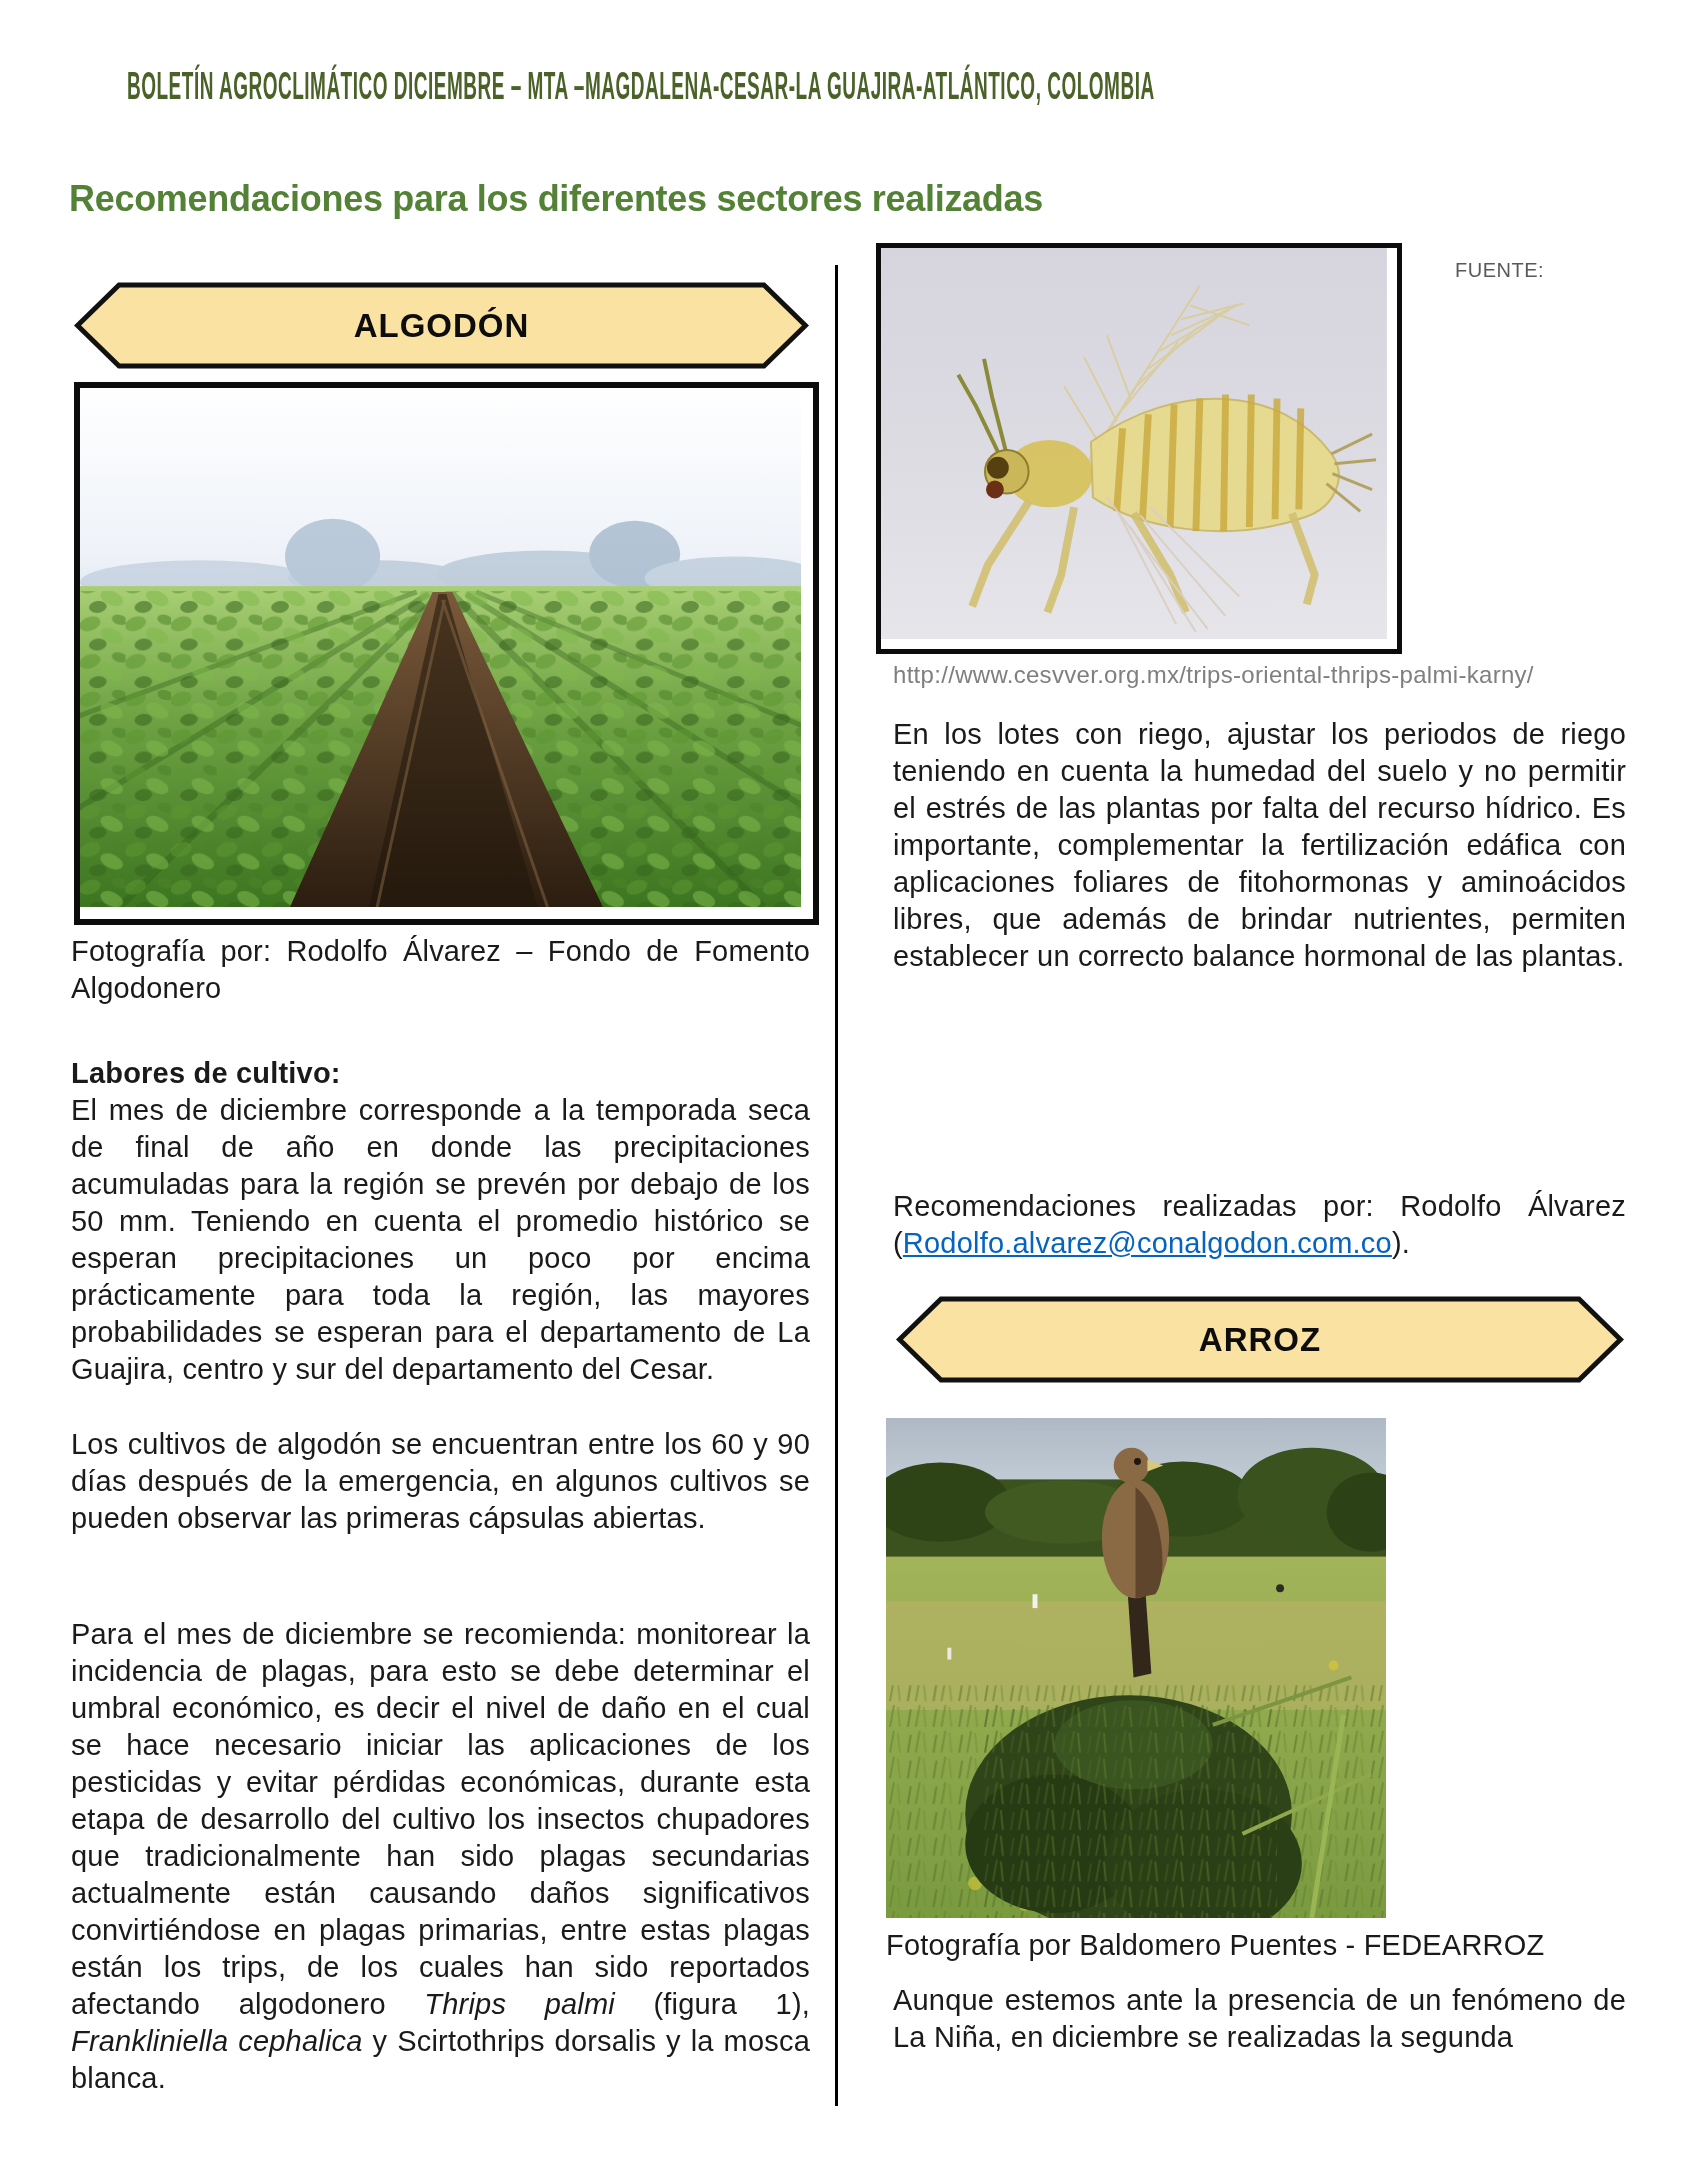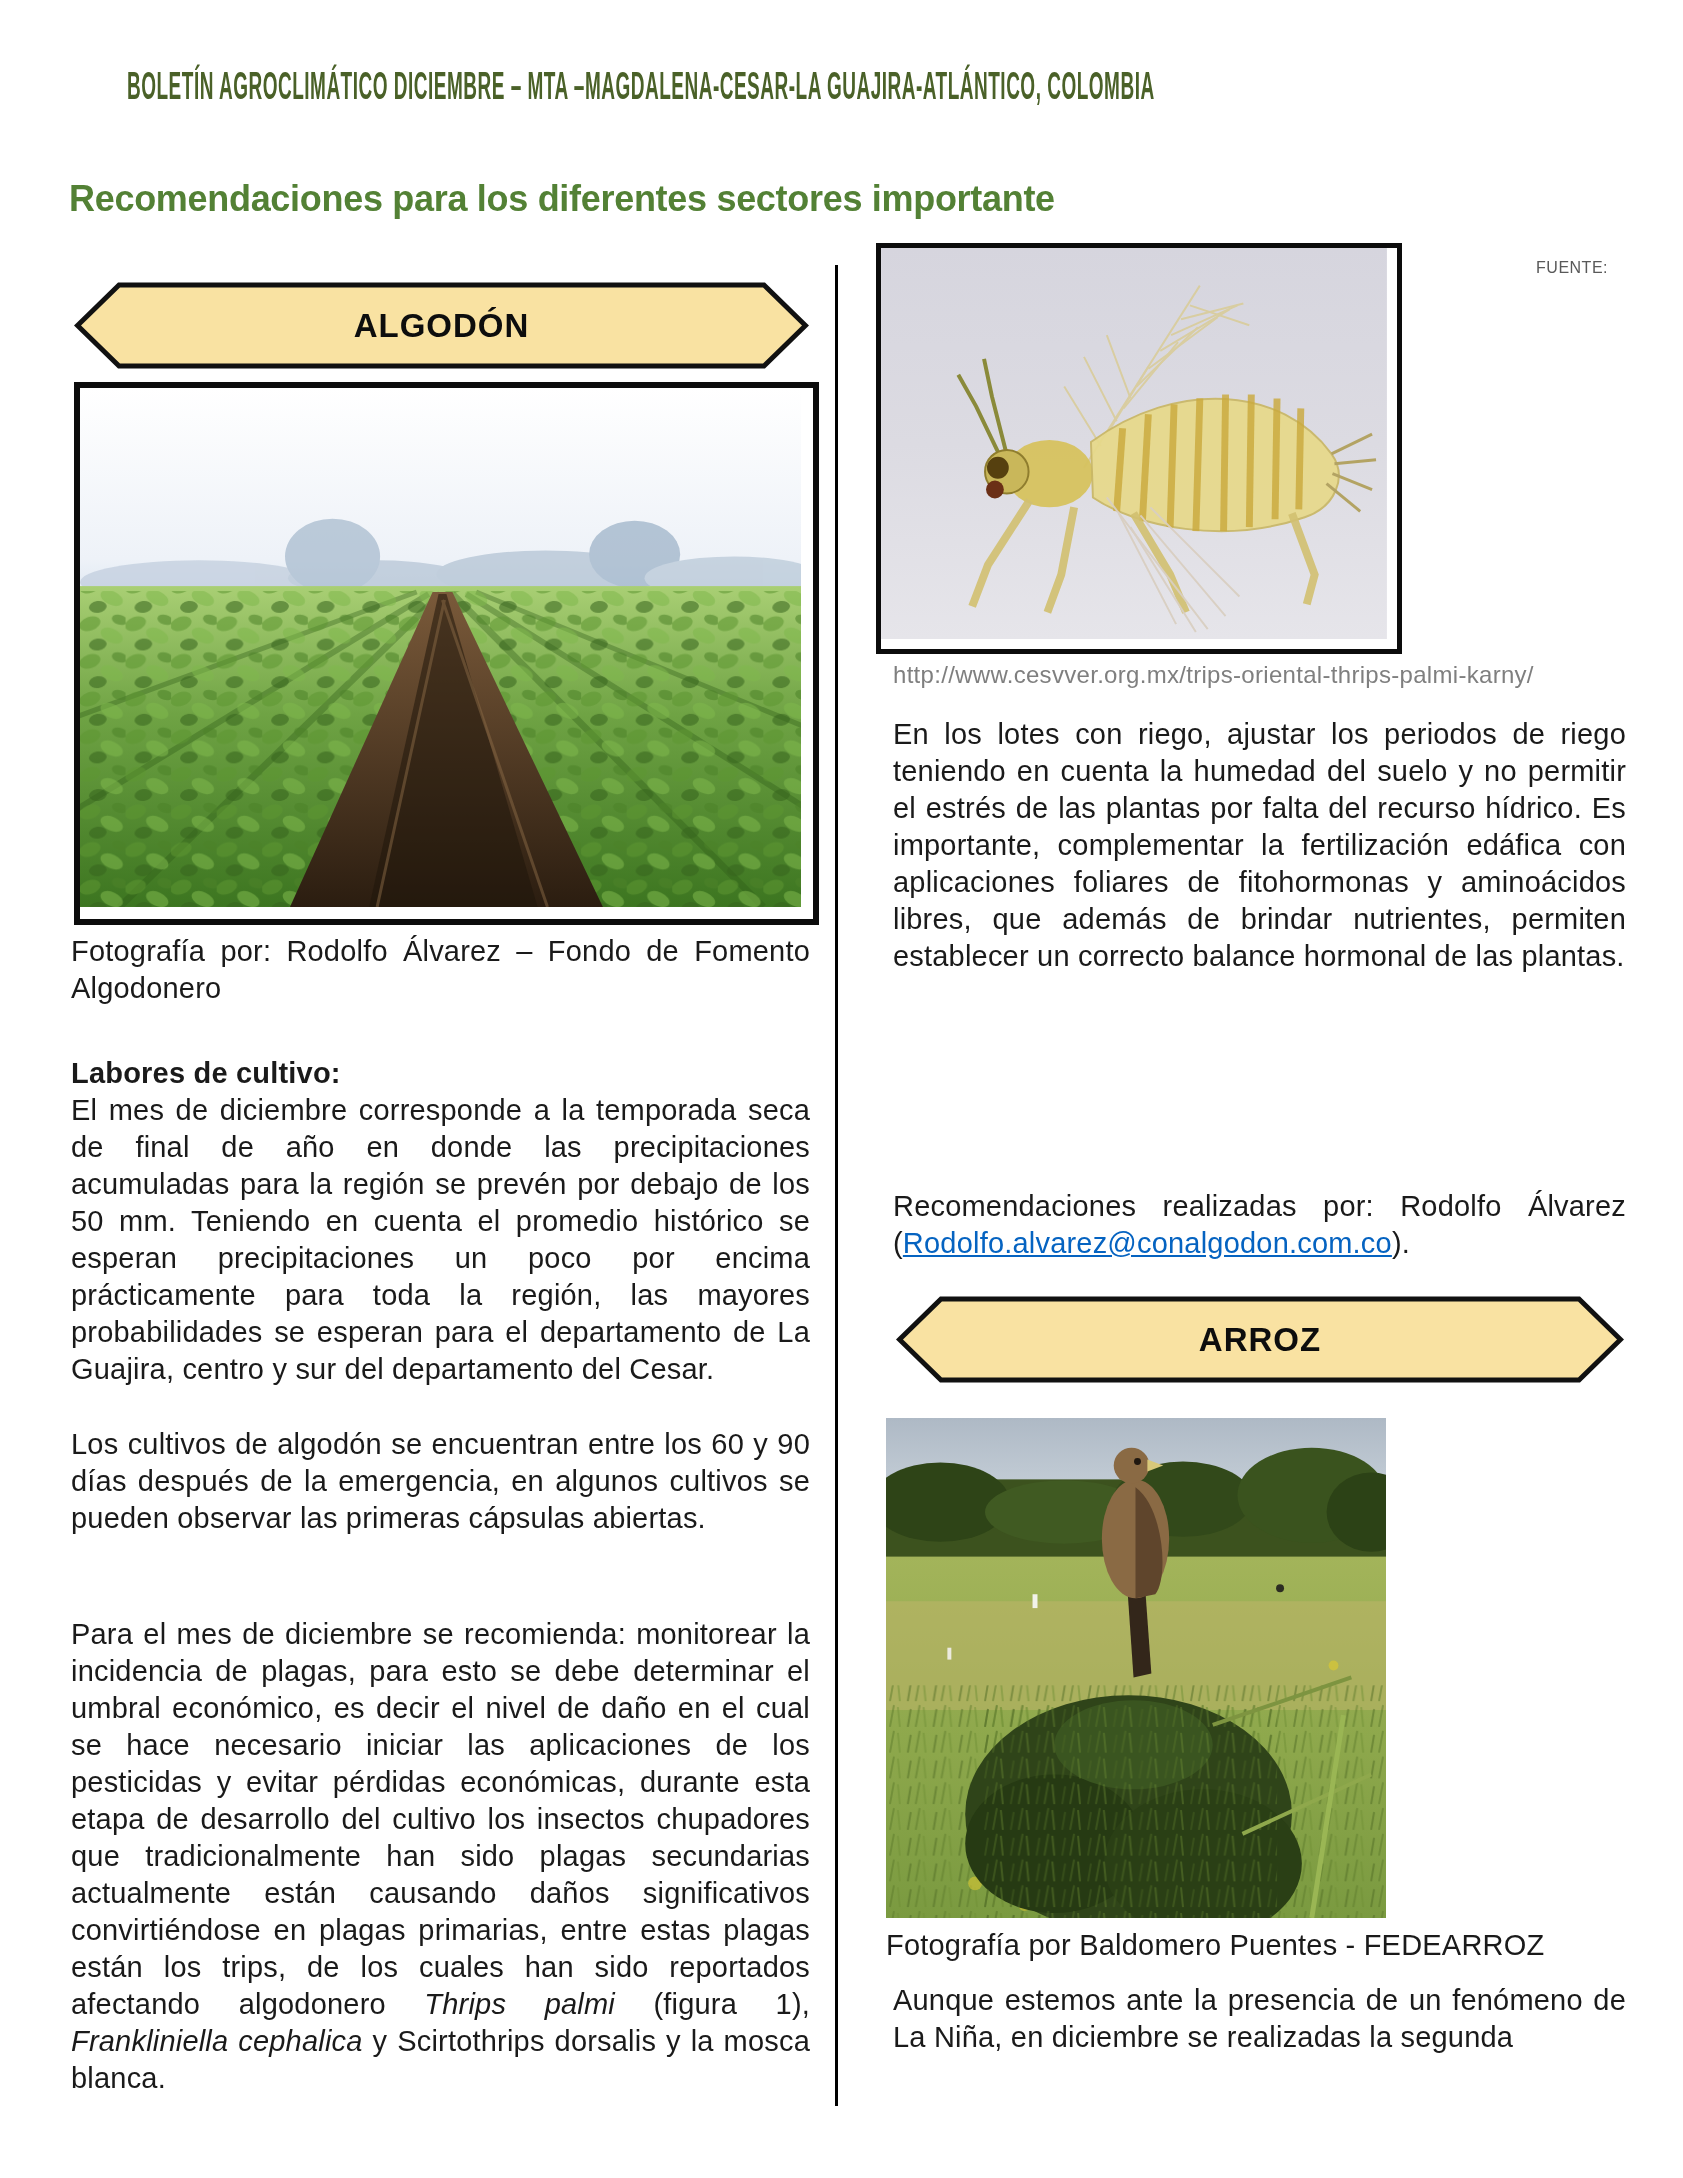--- a/index.html
+++ b/index.html
@@ -23,32 +23,32 @@
         font-size:33px;font-weight:bold;color:#0d0d0d;letter-spacing:1px;}
   .photo{position:absolute;overflow:hidden;}
   .photo.bordered{border:6px solid #0c0c0c;}
   .photo svg{display:block;}
   .body-text{position:absolute;font-size:29px;line-height:37px;text-align:justify;
         color:var(--text);letter-spacing:0.2px;}
   .bold{font-weight:bold;}
   .caption{position:absolute;font-size:29px;line-height:37px;color:var(--text);letter-spacing:0.2px;}
   .caption.justified{text-align:justify;}
   .url-caption{position:absolute;font-size:24px;line-height:28px;color:var(--muted-gray);letter-spacing:0.3px;}
-  .fuente{position:absolute;left:1455px;top:259px;width:153px;text-align:right;
-        font-size:16px;color:var(--fuente-gray);letter-spacing:0.5px;}
+  .fuente{position:absolute;left:1455px;top:259px;width:153px;text-align:left;
+        font-size:20px;color:var(--fuente-gray);letter-spacing:0.5px;}
   .email-link{color:var(--link-blue);text-decoration:underline;cursor:pointer;}
   .nowrap{white-space:nowrap;}
 </style>
 </head>
 <body>
 
 <div class="page">
 
   <div class="doc-title">BOLETÍN AGROCLIMÁTICO DICIEMBRE – MTA –MAGDALENA-CESAR-LA GUAJIRA-ATLÁNTICO, COLOMBIA</div>
-  <div class="section-heading">Recomendaciones para los diferentes sectores importante</div>
+  <div class="section-heading">Recomendaciones para los diferentes sectores realizadas</div>
   <div class="col-divider"></div>
 
   <div class="banner" style="left:74px;top:280px;width:735px;height:91px;">
     <svg width="735" height="91" viewBox="0 0 742 92">
       <polygon points="3,46 45,5 697,5 739,46 697,87 45,87" fill="#f9e2a2" stroke="#111111" stroke-width="5"></polygon>
     </svg>
     <div class="banner-label">ALGODÓN</div>
   </div>
 
   <div class="photo bordered" style="left:74px;top:382px;width:733px;height:531px;">

